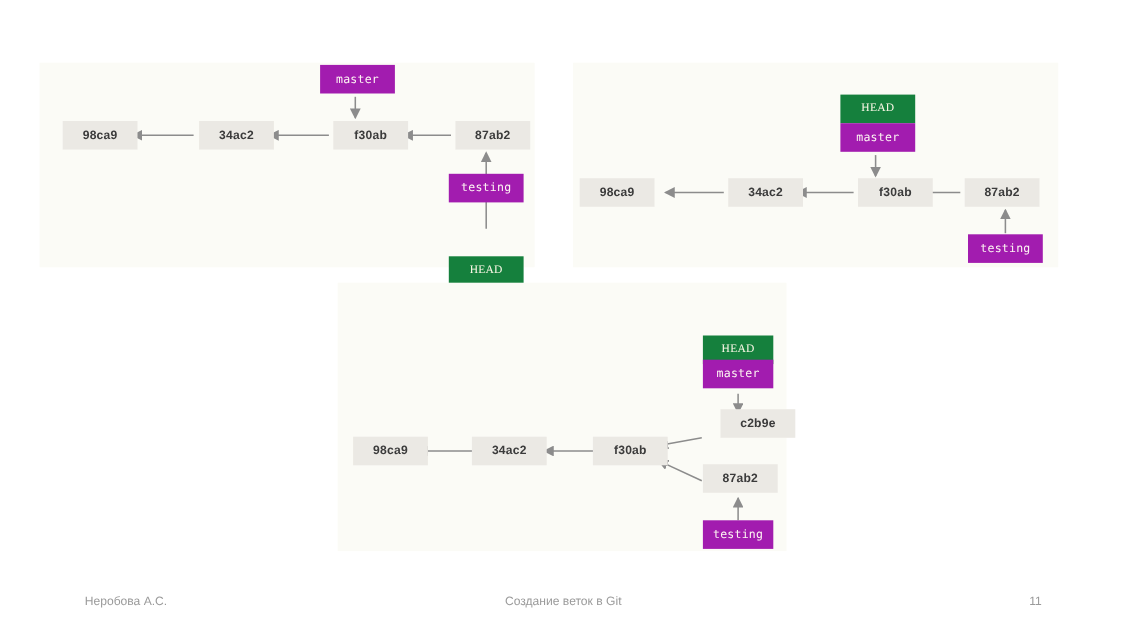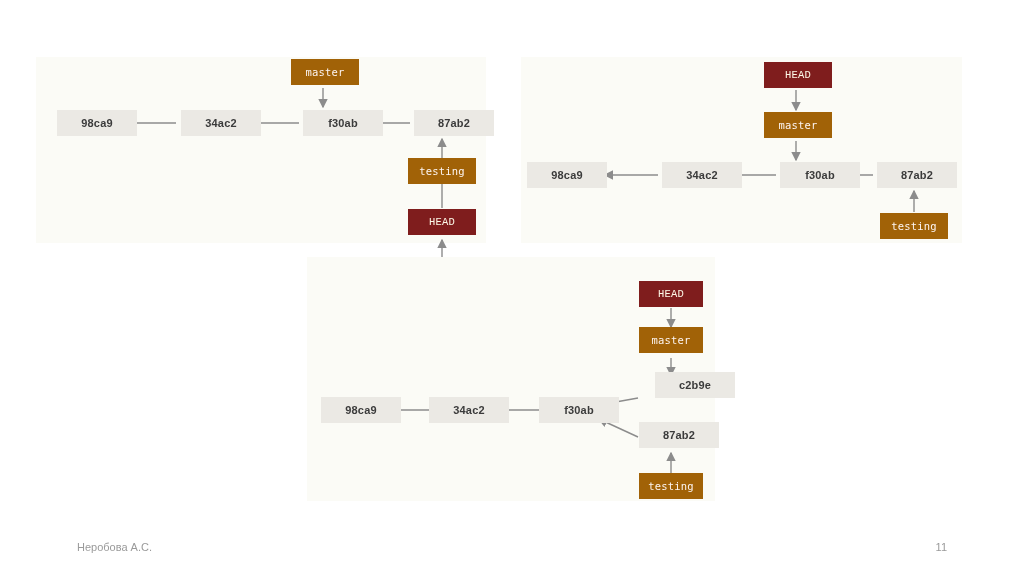--- a/index.html
+++ b/index.html
@@ -29,48 +29,49 @@
     background: #fbfbf6;
   }
   #panel-1 { left: 36px;  top: 57px;  width: 450px; height: 186px; }
   #panel-2 { left: 521px; top: 57px;  width: 441px; height: 186px; }
   #panel-3 { left: 307px; top: 257px; width: 408px; height: 244px; }
 
   
   .node {
     position: absolute;
     height: 26px;
-    width: 80px;
+    width: 68px;
     line-height: 26px;
     text-align: center;
     font-size: 11px;
     letter-spacing: 0.2px;
     white-space: nowrap;
     box-sizing: border-box;
   }
   .node.commit {
     background: #ebe9e4;
     color: #3b3b3b;
     font-family: "Liberation Sans", sans-serif;
     font-weight: 700;
     font-size: 11px;
   }
   .node.branch {
-    background: #a16207;
+    background: #a21caf;
     color: #fdf5f2;
     font-family: "DejaVu Sans Mono", monospace;
     font-size: 10.5px;
     font-weight: 400;
   }
   .node.head {
-    background: #7f1d1d;
+    background: #15803d;
     color: #fdf8e8;
-    font-family: Liberation Mono, monospace;
+    font-family: Liberation Serif, serif;
     font-size: 10.5px;
     font-weight: 400;
+    margin-top: 24px;
   }
 
   
   .wires {
     position: absolute;
     left: 0; top: 0;
     width: 100%;
     height: 100%;
     overflow: visible;
     pointer-events: none;
@@ -187,16 +188,17 @@
     <div class="node commit" style="left:232px; top:140px;">f30ab</div>
     <div class="node commit" style="left:348px; top:115px;">c2b9e</div>
     <div class="node commit" style="left:332px; top:165px;">87ab2</div>
     <div class="node head" style="left:332px; top:24px;  width:64px;">HEAD</div>
     <div class="node branch" style="left:332px; top:70px;  width:64px;">master</div>
     <div class="node branch" style="left:332px; top:216px; width:64px;">testing</div>
   </div>
 
   <div class="footer">
     <div class="footer-left">Неробова А.С.</div>
+    <div class="footer-center">Создание веток в Git</div>
     <div class="footer-right">11</div>
   </div>
 
 </div>
 
 </body></html>

